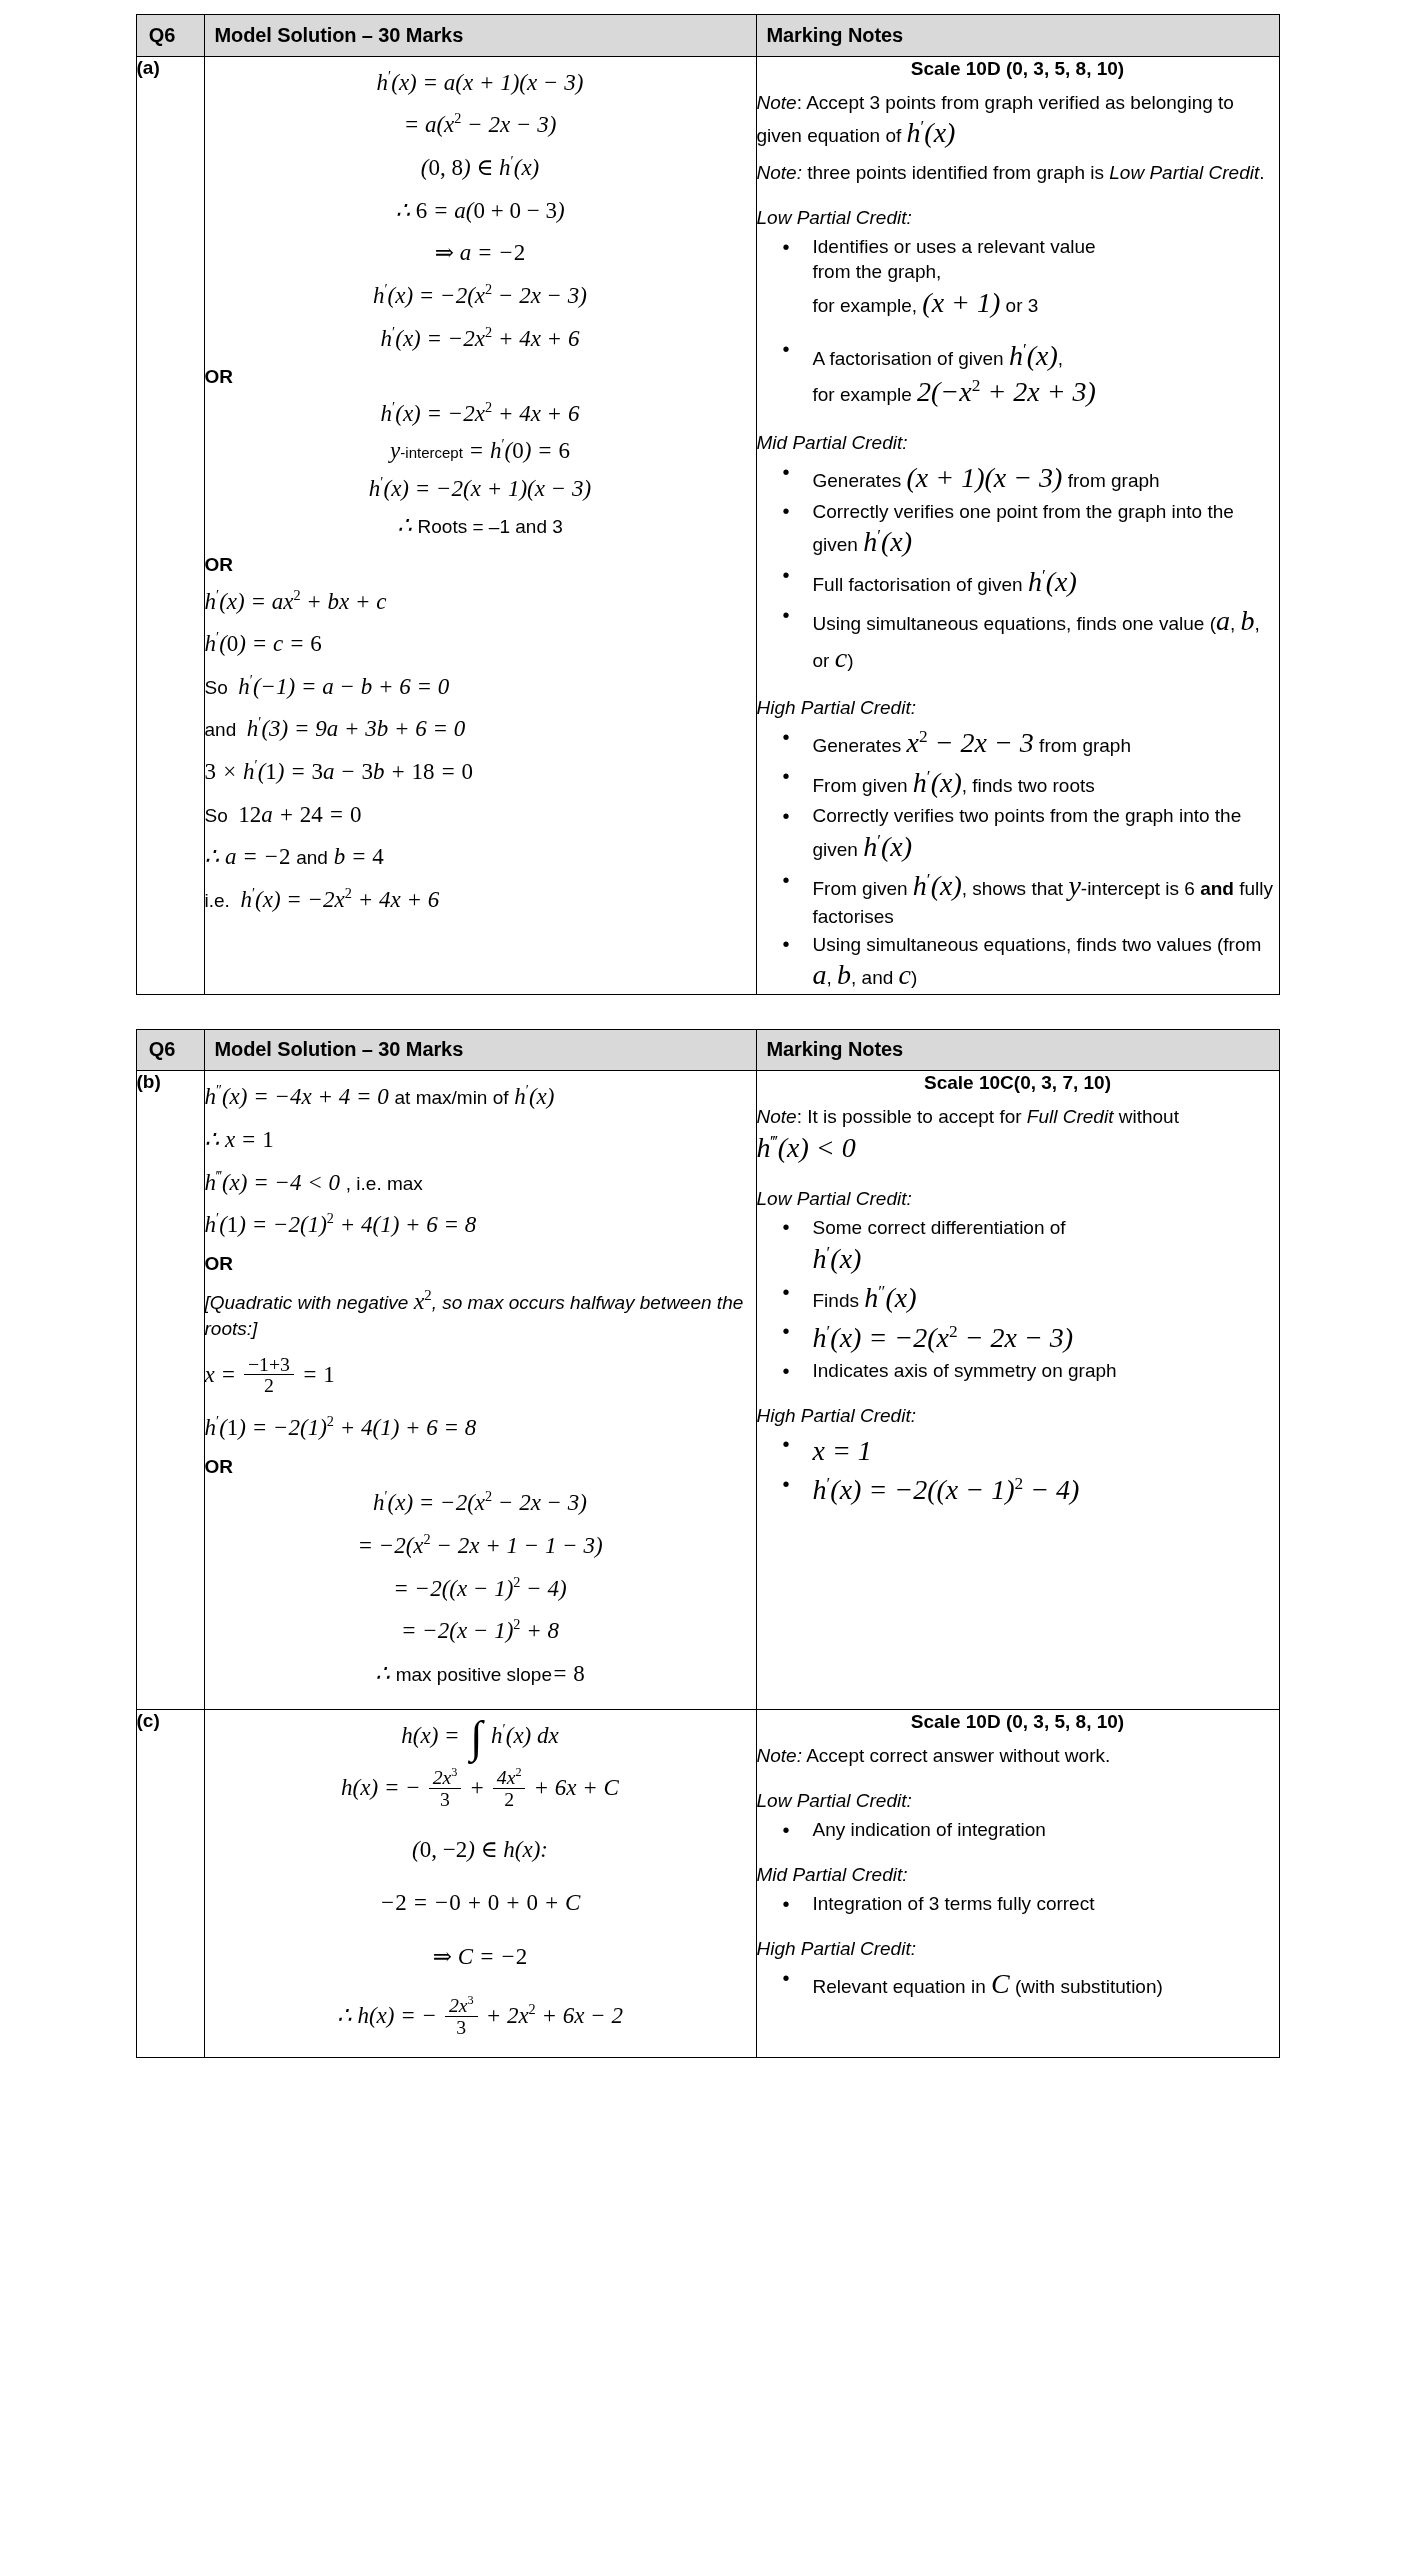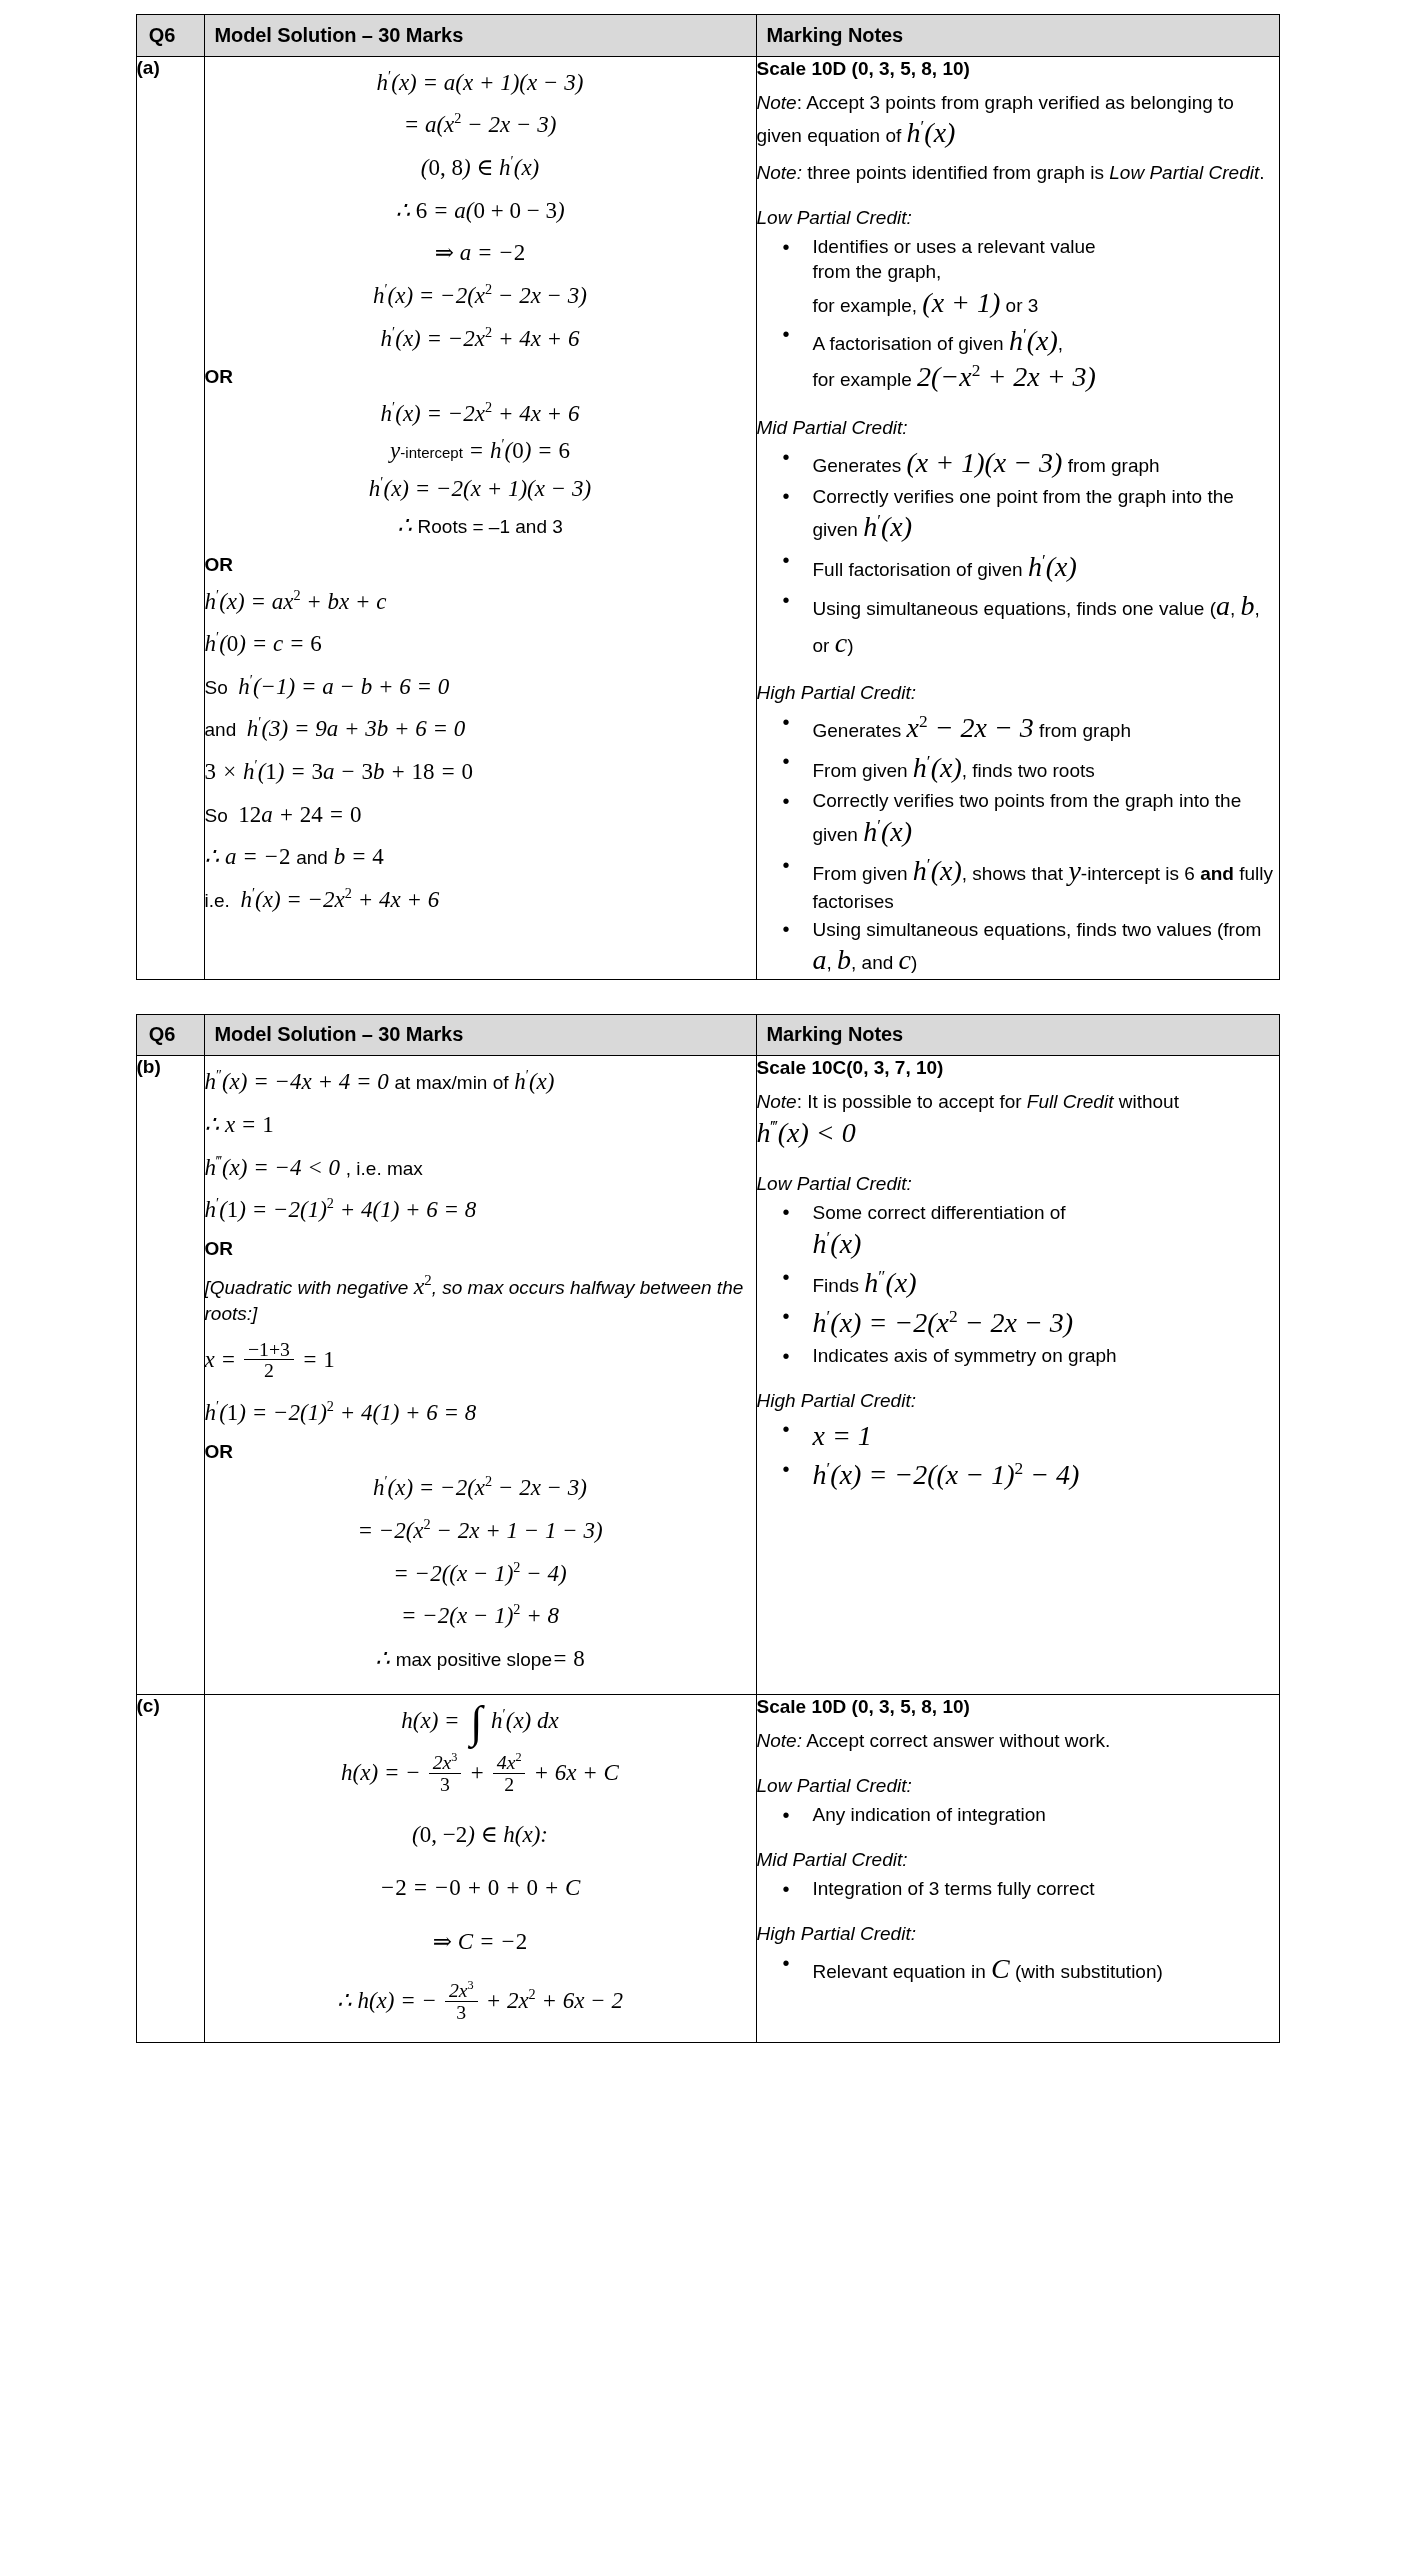--- a/index.html
+++ b/index.html
@@ -110,20 +110,21 @@
     line-height: 0;
     vertical-align: -0.20em;
     margin: 0 3.1px 0 4.6px;
   }
 
   
   .mn { font-size: 19px; line-height: 1.30; }
   .mn .scale {
     font-weight: bold;
     margin: 0 0 9.3px 0;
+    text-align: center;
   }
   .mn p { margin: 0 0 9.3px 0; }
   .mn p.creditlbl {
     font-style: italic;
     margin: 0 0 4.6px 0;
   }
   .mn .it { font-style: italic; }
   .mn .bd { font-weight: bold; }
   .mn .mi {
     font-family: "Liberation Serif", "DejaVu Serif", serif;
@@ -144,21 +145,21 @@
     margin: 0 0 3.1px 0;
     line-height: 1.30;
   }
   ul.bul > li::before {
     content: "\2022";
     position: absolute;
     left: 26px;
     top: -1.5px;
     font-size: 20px;
   }
-  ul.bul.spaced > li { margin-bottom: 2px; }
+  ul.bul.spaced > li { margin-bottom: 17px; }
   ul.bul > li:last-child { margin-bottom: 0; }
 
   .tbl-gap { height: 34px; }
   .spacer-sm { height: 10.8px; }
   .spacer-md { height: 20px; }
   .spacer-lg { height: 31px; }
 </style>
 </head>
 <body>
 

